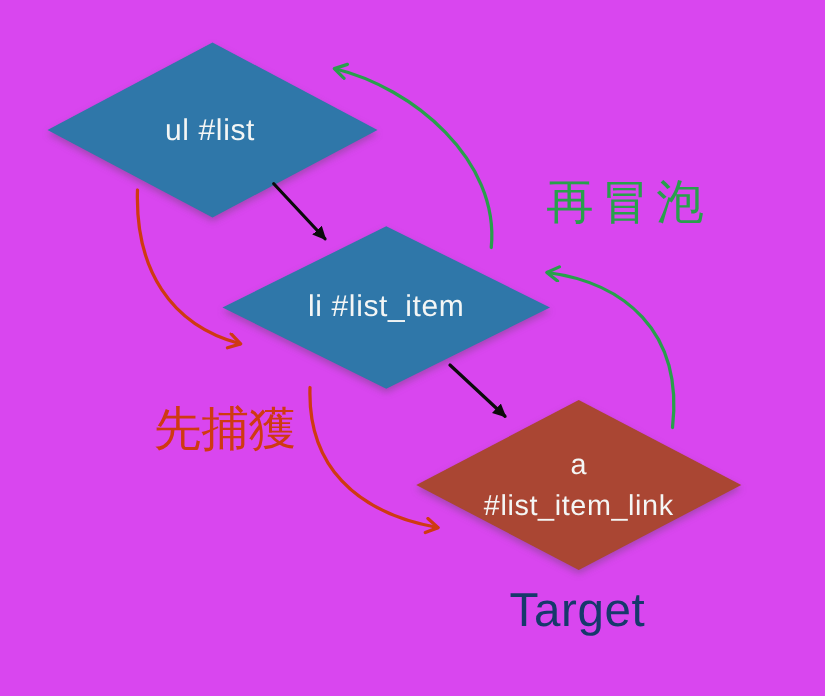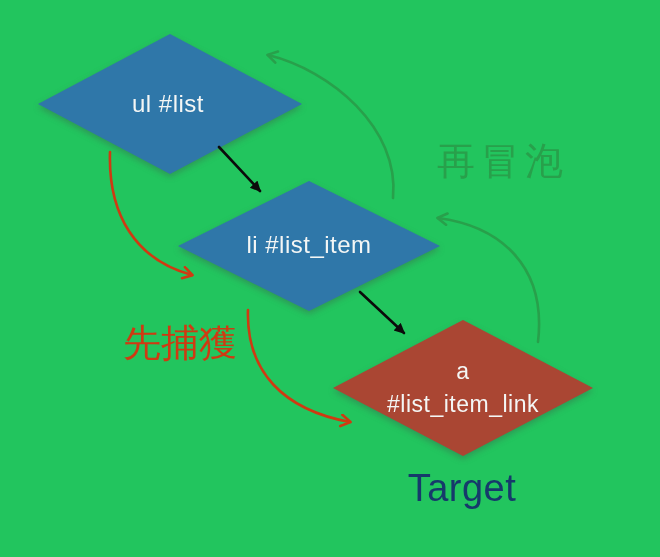--- a/index.html
+++ b/index.html
@@ -4,21 +4,21 @@
 <style>
   html, body {
     margin: 0;
     padding: 0;
     background: #ffffff;
   }
   .stage {
     position: relative;
     width: 660px;
     height: 557px;
-    background: #22c55e;
+    background: #d946ef;
     overflow: hidden;
     font-family: "Liberation Sans", "DejaVu Sans", sans-serif;
   }
   svg { display: block; }
   text {
     font-family: "Liberation Sans", "DejaVu Sans", sans-serif;
     user-select: none;
   }
   .node {
     filter: drop-shadow(0px 3px 3px rgba(70, 70, 70, 0.35));

